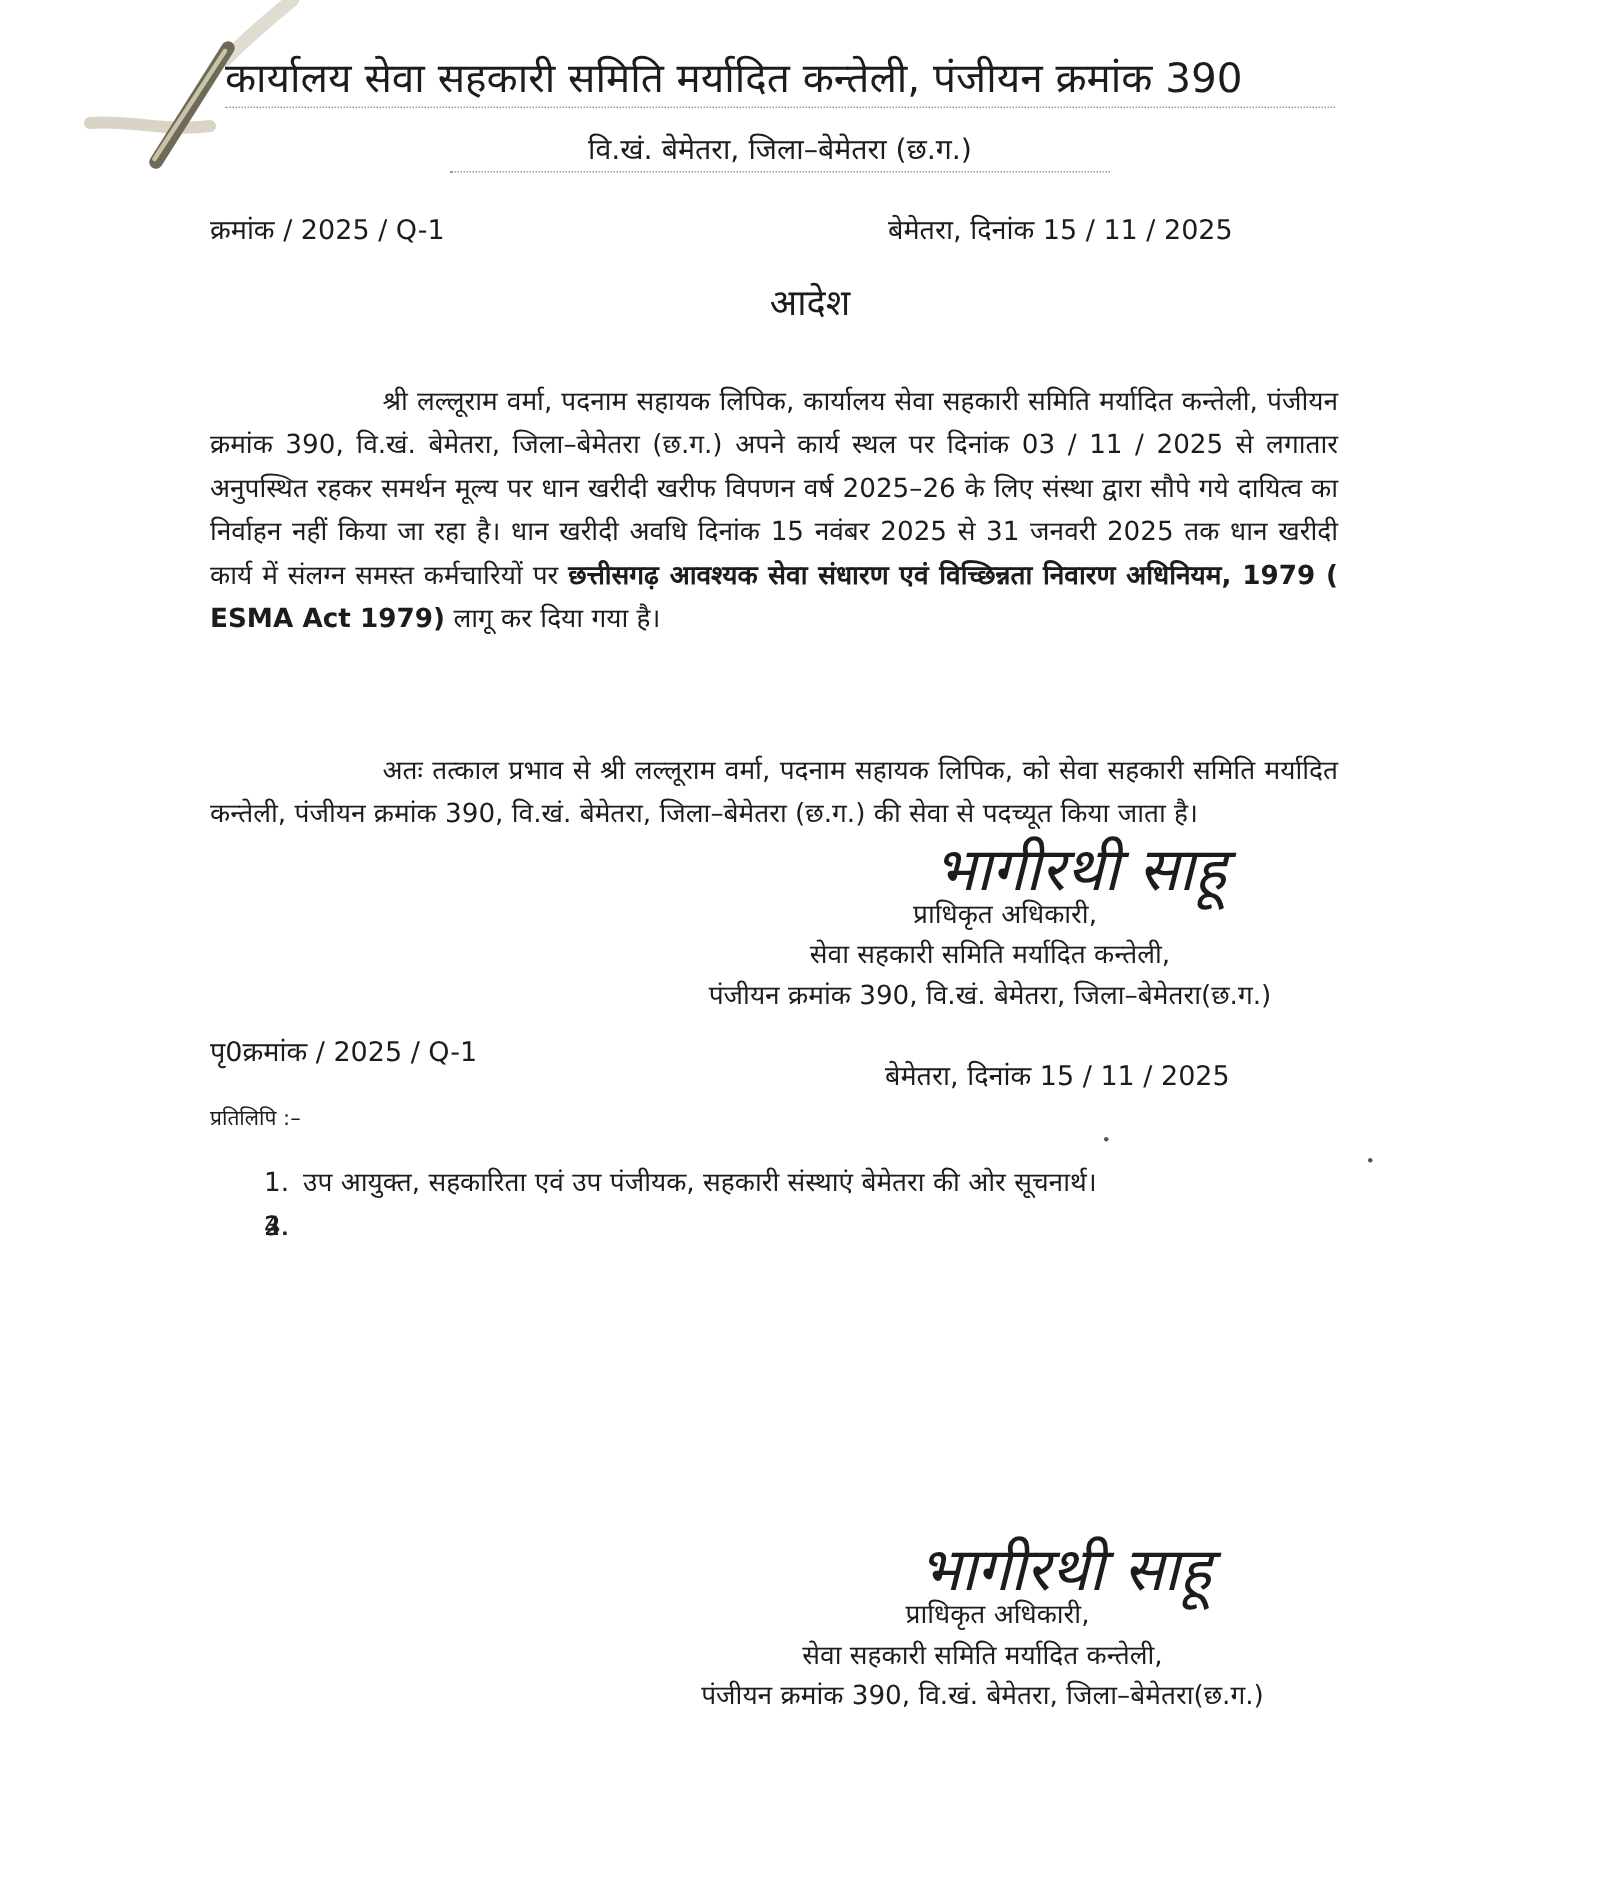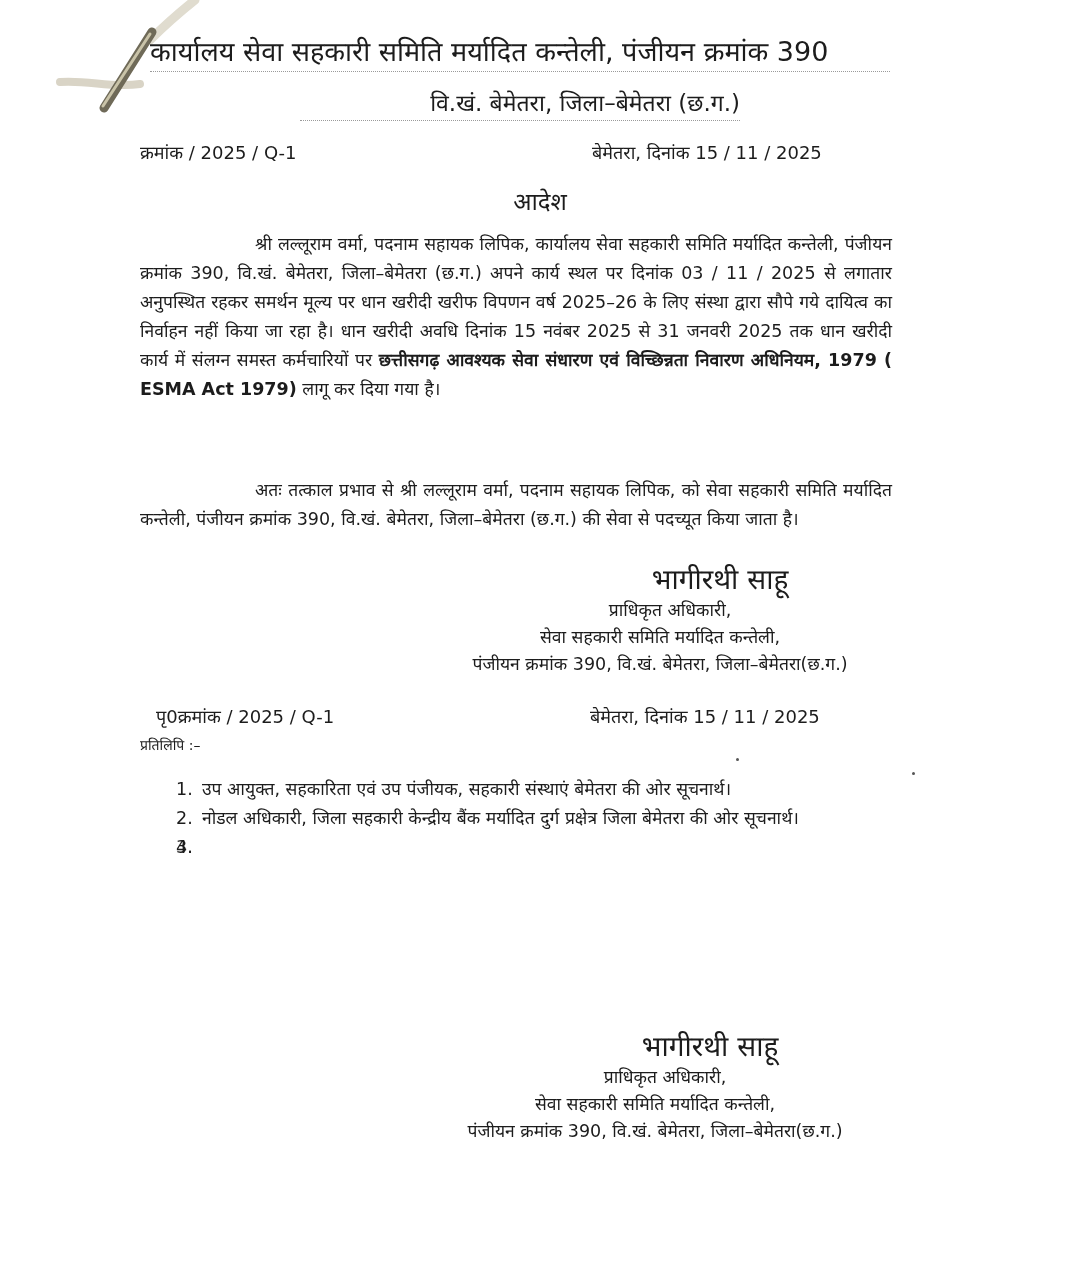--- a/index.html
+++ b/index.html
@@ -2,27 +2,27 @@
 <html><head>
   <meta charset="utf-8">
   <style>
     html, body { margin:0; padding:0; }
     body {
       width:1080px; height:1263px; background:#ffffff; position:relative; overflow:hidden;
       font-family:"DejaVu Sans", "Liberation Sans", sans-serif; color:#1c1c1c;
     }
     .tag { position:absolute; left:0; top:0; width:200px; height:130px; }
     .hdr1 { position:absolute; left:150px; top:32px; width:740px; font-size:27px; text-align:left; white-space:nowrap; border-bottom:1px dotted #9a9a9a; padding-bottom:2px; }
-    .hdr2 { position:absolute; left:300px; top:86px; width:440px; font-size:23px; text-align:right; white-space:nowrap; border-bottom:1px dotted #9a9a9a; padding-bottom:2px; }
+    .hdr2 { position:absolute; left:300px; top:86px; width:440px; font-size:19px; text-align:center; white-space:nowrap; border-bottom:1px dotted #9a9a9a; padding-bottom:2px; }
     .ref { position:absolute; font-size:18px; white-space:nowrap; }
     .title { position:absolute; left:0; width:1080px; top:184px; text-align:center; font-size:24px; }
-    .para { position:absolute; left:140px; width:752px; font-size:17.5px; line-height:29px; text-align:justify; text-indent:115px; }
+    .para { position:absolute; left:140px; width:752px; font-size:17.5px; line-height:29px; text-align:justify; text-indent:115px;margin-top:24px; }
     .para b { font-weight:bold; }
     .sig { position:absolute; font-size:17.5px; line-height:27px; text-align:center; white-space:nowrap; }
-    .sig .scrawl { font-family:"DejaVu Serif", serif; font-size:28px; line-height:34px; }
+    .sig .scrawl { font-family:"DejaVu Serif", serif; font-style:italic; font-size:40px; line-height:34px; }
     .copy-label { position:absolute; left:140px; top:735px; font-size:14px; }
     .copies { position:absolute; left:176px; top:775px; width:720px; font-size:17.5px; line-height:29px; margin:0; padding:0; list-style:none; }
     .copies li { position:relative; padding-left:26px; margin-bottom:0; }
     .copies .num { position:absolute; left:0; top:0; }
     .speck { position:absolute; width:3px; height:3px; background:#555; border-radius:50%; }
   </style>
 </head>
 <body>
 
 <svg class="tag" viewBox="0 0 200 130">
@@ -44,27 +44,27 @@
 
 <div class="para" style="top:476px;">अतः तत्काल प्रभाव से श्री लल्लूराम वर्मा, पदनाम सहायक लिपिक, को सेवा सहकारी समिति मर्यादित कन्तेली, पंजीयन क्रमांक 390, वि.खं. बेमेतरा, जिला–बेमेतरा (छ.ग.) की सेवा से पदच्यूत किया जाता है।</div>
 
 <div class="sig" style="left:420px; top:563px; width:480px;">
   <div class="scrawl" style="padding-left:120px;">भागीरथी साहू</div>
   <div style="padding-left:20px;">प्राधिकृत अधिकारी,</div>
   <div>सेवा सहकारी समिति मर्यादित कन्तेली,</div>
   <div>पंजीयन क्रमांक 390, वि.खं. बेमेतरा, जिला–बेमेतरा(छ.ग.)</div>
 </div>
 
-<div class="ref" style="left:140px; top:704px;margin-left:16px;">पृ0क्रमांक / 2025 / Q-1</div>
+<div class="ref" style="left:140px; top:688px;">पृ0क्रमांक / 2025 / Q-1</div>
 <div class="ref" style="left:590px; top:704px;">बेमेतरा, दिनांक 15 / 11 / 2025</div>
 <div class="copy-label">प्रतिलिपि :–</div>
 
 <ol class="copies">
   <li><span class="num">1.</span><span>उप आयुक्त, सहकारिता एवं उप पंजीयक, सहकारी संस्थाएं बेमेतरा की ओर सूचनार्थ।</span></li>
-  <li><span class="num">2.</span><span>नोडल अधिकारी, जिला सहकारी केन्द्रीय बैंक मर्यादित दुर्ग प्रक्षेत्र जिला बेमेतरा की ओर सूचनार्थ।</span></li>
+  <li><span class="num">2.</span></li>
   <li><span class="num">3.</span></li>
   <li><span class="num">4.</span></li>
 </ol>
 
 <div class="sig" style="left:400px; top:1030px; width:510px;">
   <div class="scrawl" style="padding-left:110px;">भागीरथी साहू</div>
   <div style="padding-left:20px;">प्राधिकृत अधिकारी,</div>
   <div>सेवा सहकारी समिति मर्यादित कन्तेली,</div>
   <div>पंजीयन क्रमांक 390, वि.खं. बेमेतरा, जिला–बेमेतरा(छ.ग.)</div>
 </div>

